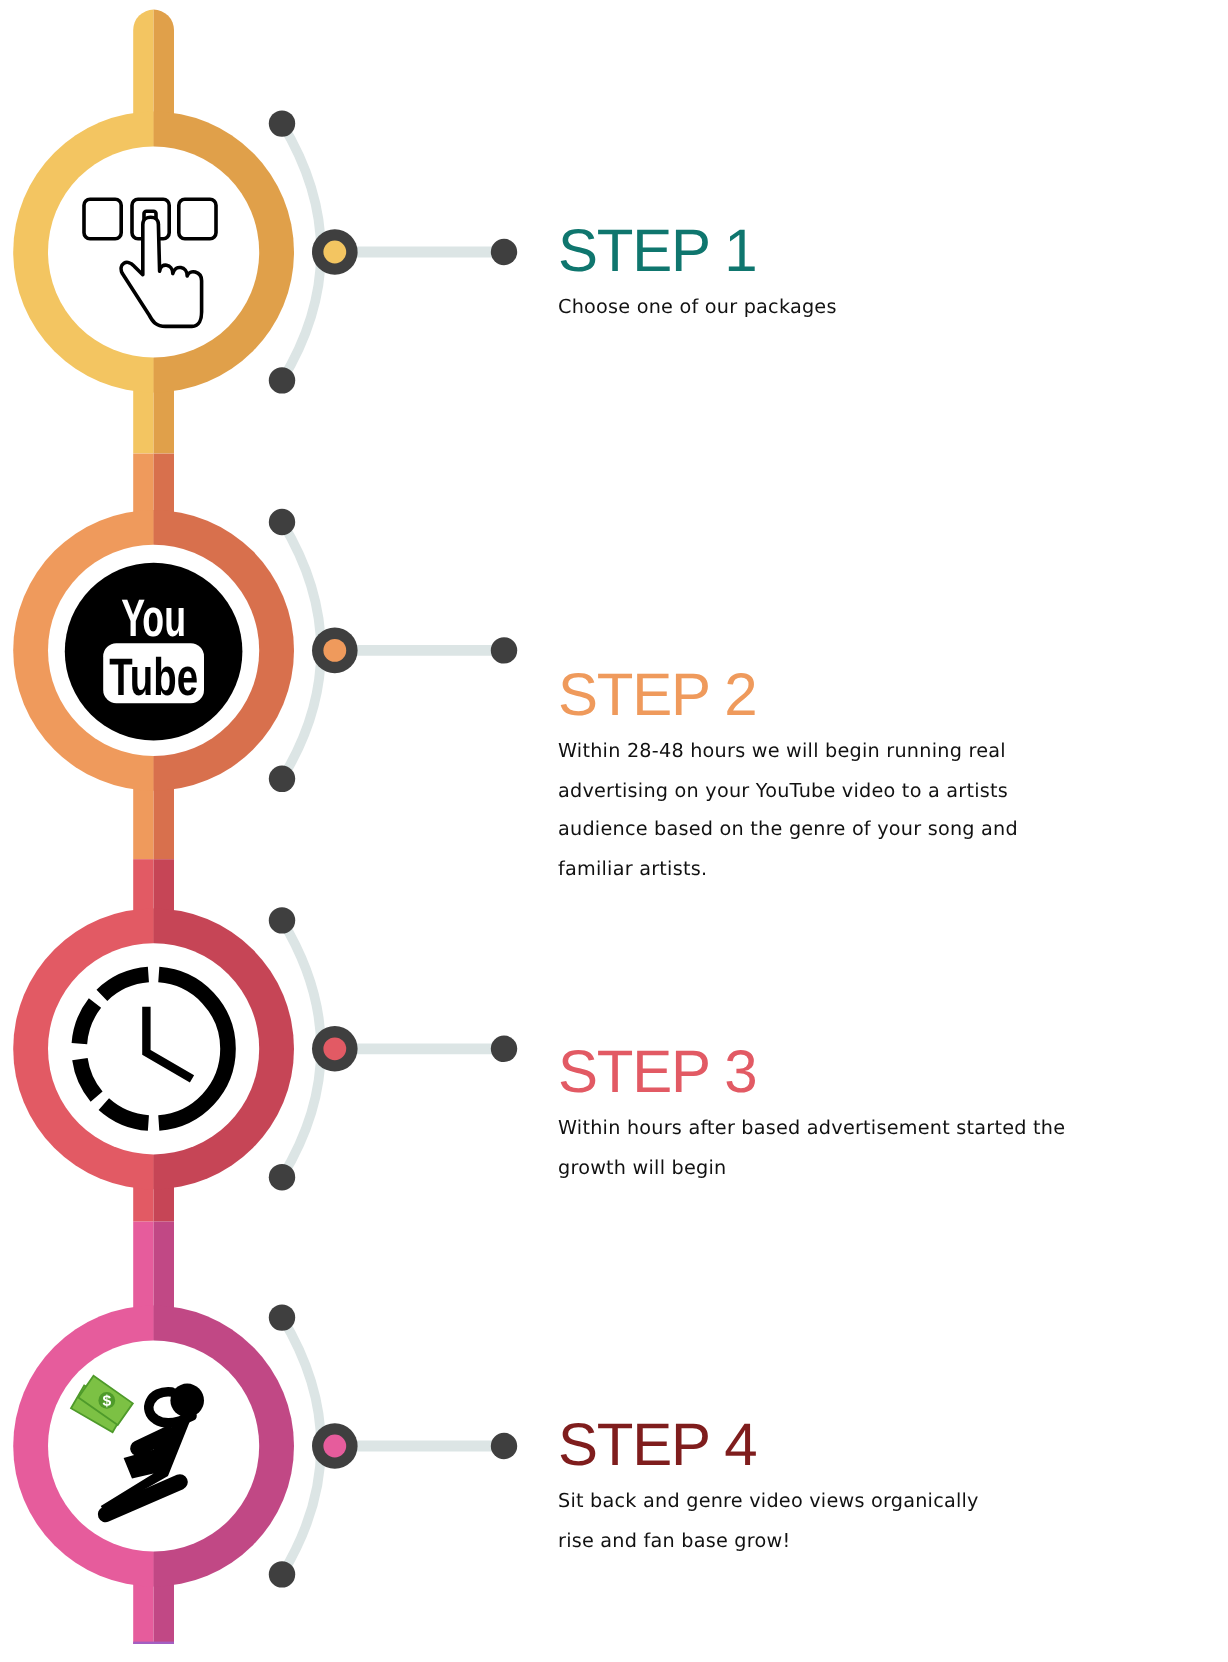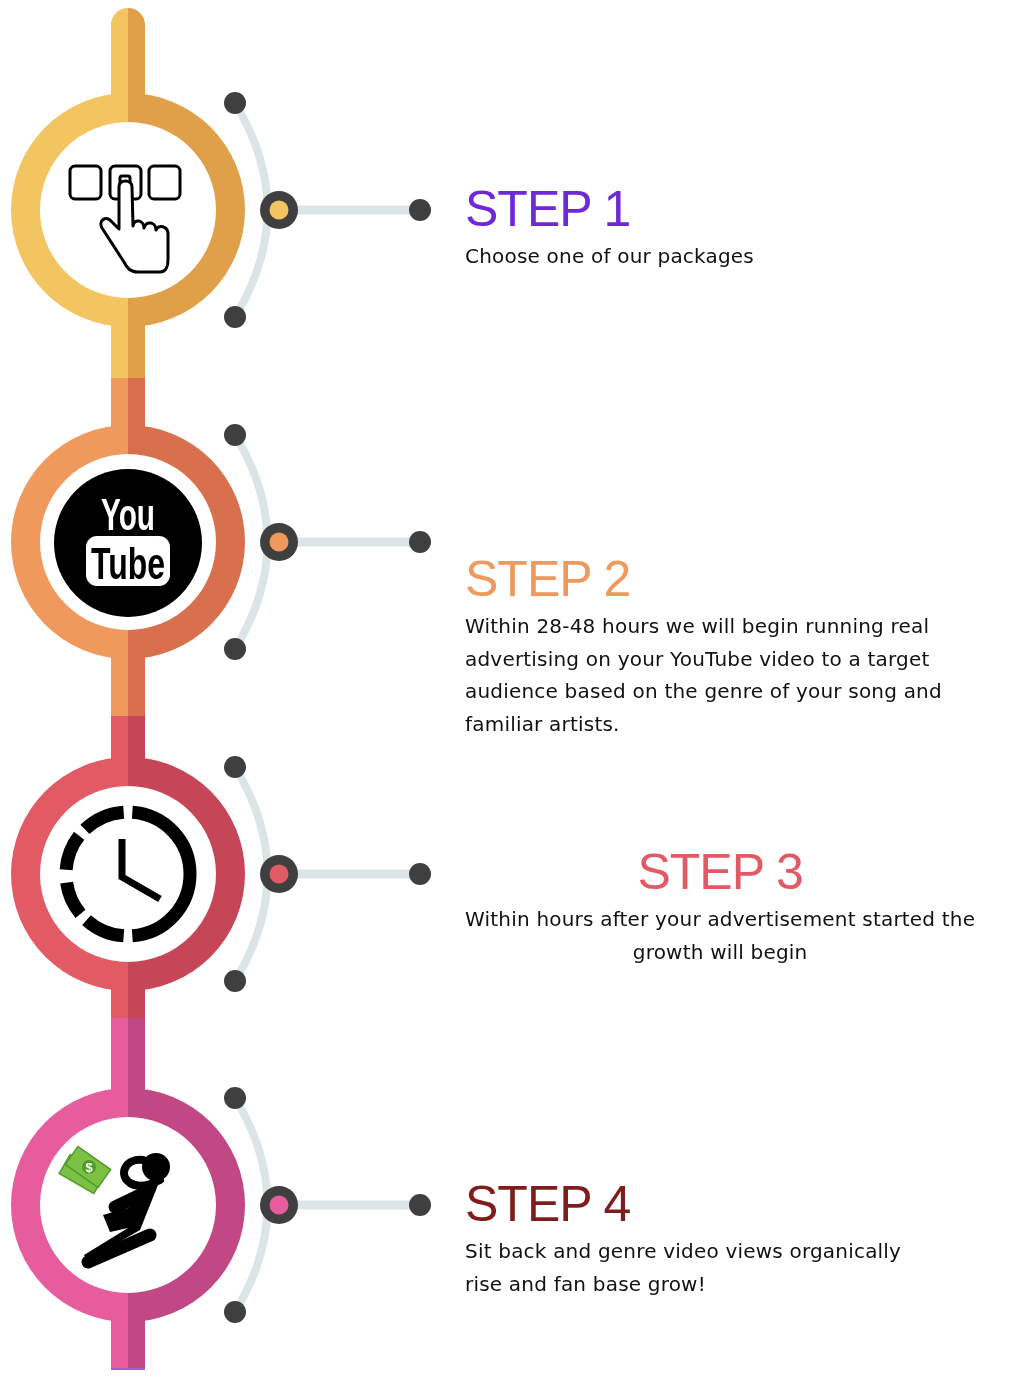--- a/index.html
+++ b/index.html
@@ -1,20 +1,20 @@
 <!DOCTYPE html>
 <html><head>
 <meta charset="utf-8">
 <style>
   html, body { margin: 0; padding: 0; background: #ffffff; }
   body { width: 1023px; height: 1385px; position: relative; overflow: hidden; font-family: "DejaVu Sans", sans-serif; }
   #diagram { position: absolute; left: 0; top: 0; width: 1023px; height: 1385px; }
   .step-text { position: absolute; left: 465px; }
   .step-title { font-family: "Liberation Sans", sans-serif; font-size: 50px; line-height: 50px; letter-spacing: -1px; margin: 0; font-weight: normal; }
-  .step-desc { font-family: "DejaVu Sans", sans-serif; font-size: 20px; line-height: 32.5px; color: #111111; margin: 6px 0 0 0; letter-spacing: 0.2px; }
+  .step-desc { font-family: "DejaVu Sans", sans-serif; font-size: 16px; line-height: 32.5px; color: #111111; margin: 6px 0 0 0; letter-spacing: 0.2px; }
 </style>
 </head>
 <body>
 
 <svg id="diagram" width="1023" height="1385" viewBox="0 0 1023 1385" xmlns="http://www.w3.org/2000/svg">
   <g id="spine">
       <g>
         <path d="M111 378 L111 25 A17 17 0 0 1 128 8 L128 378 Z" fill="#F3C561"></path>
         <path d="M128 378 L128 8 A17 17 0 0 1 145 25 L145 378 Z" fill="#E0A04A"></path>
       </g>
@@ -138,40 +138,40 @@
       <clipPath id="clipL">
         <rect x="0" y="0" width="128" height="1385"></rect>
       </clipPath>
       <clipPath id="clipR">
         <rect x="128" y="0" width="895" height="1385"></rect>
       </clipPath>
     </defs>
   </svg>
 
 <div class="step-text" style="top:184px;">
-  <h2 class="step-title" style="color: #6d28d9;">STEP 1</h2>
+  <h2 class="step-title" style="color: #0f766e;">STEP 1</h2>
   <p class="step-desc">
     <span>Choose one of our packages</span>
   </p>
 </div>
 
 <div class="step-text" style="top:516px;">
   <h2 class="step-title" style="color: rgb(239, 154, 92); margin-top: 38px;">STEP 2</h2>
   <p class="step-desc">
     <span>Within 28-48 hours we will begin running real</span><br>
-    <span>advertising on your YouTube video to a target</span><br>
+    <span>advertising on your YouTube video to a artists</span><br>
     <span>audience based on the genre of your song and</span><br>
     <span>familiar artists.</span>
   </p>
 </div>
 
-<div class="step-text" style="top:847px;text-align:center;">
+<div class="step-text" style="top:868px;">
   <h2 class="step-title" style="color: rgb(226, 90, 100);">STEP 3</h2>
   <p class="step-desc">
-    <span>Within hours after your advertisement started the</span><br>
+    <span>Within hours after based advertisement started the</span><br>
     <span>growth will begin</span>
   </p>
 </div>
 
 <div class="step-text" style="top:1179px;">
   <h2 class="step-title" style="color: #7f1d1d;">STEP 4</h2>
   <p class="step-desc">
     <span>Sit back and genre video views organically</span><br>
     <span>rise and fan base grow!</span>
   </p>

